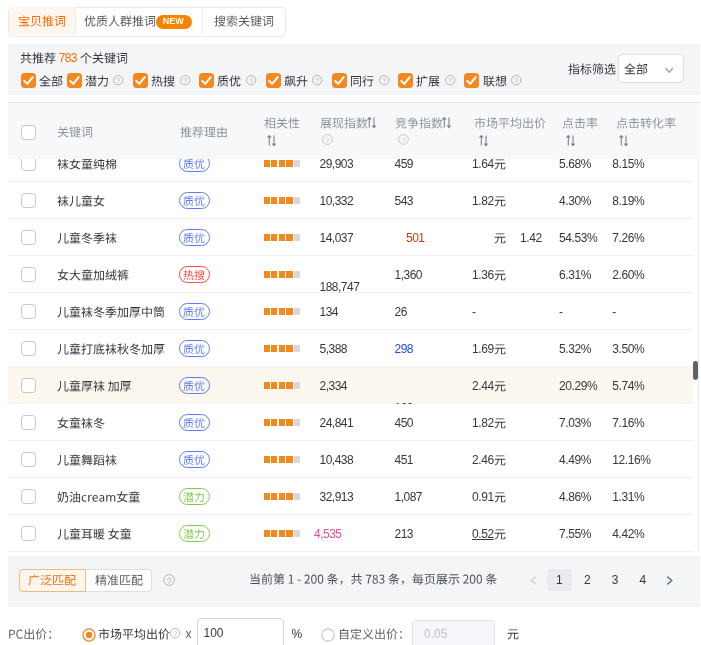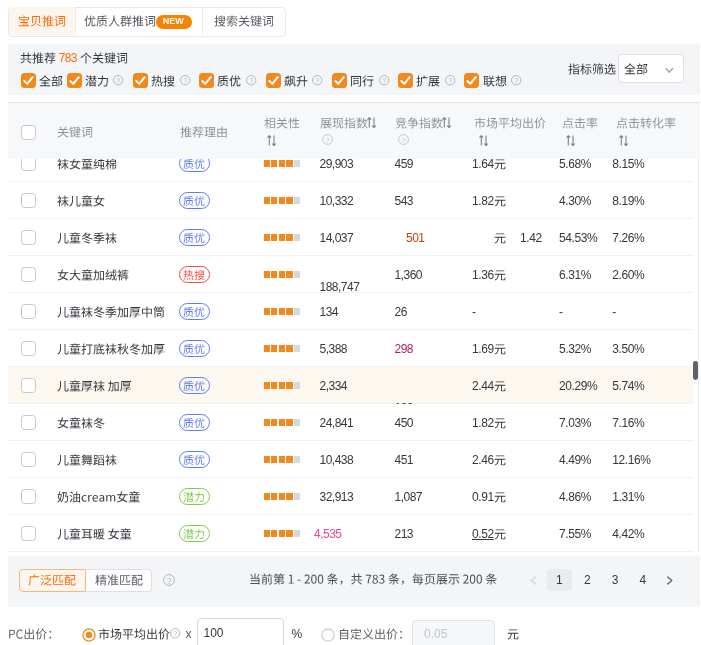--- a/index.html
+++ b/index.html
@@ -594,21 +594,21 @@
         <use href="#g8d28" x="0"></use>
         <use href="#g4f18" x="1000"></use>
       </g>
     </svg>
     <div style="position:absolute;left:255.5px;top:186.3px;width:6.4px;height:6.4px;background:#f2891f;"></div>
     <div style="position:absolute;left:263.1px;top:186.3px;width:6.4px;height:6.4px;background:#f2891f;"></div>
     <div style="position:absolute;left:270.7px;top:186.3px;width:6.4px;height:6.4px;background:#f2891f;"></div>
     <div style="position:absolute;left:278.2px;top:186.3px;width:6.4px;height:6.4px;background:#f2891f;"></div>
     <div style="position:absolute;left:285.8px;top:186.3px;width:6.4px;height:6.4px;background:#d6d8db;"></div>
     <div style="position:absolute;left:311.5px;top:181.5px;font:normal 12px 'Liberation Sans',sans-serif;line-height:16px;color:#34383e;white-space:nowrap;letter-spacing:-0.50px;">5,388</div>
-    <div style="position:absolute;left:386.5px;top:181.5px;font:normal 12px 'Liberation Sans',sans-serif;line-height:16px;color:#be185d;white-space:nowrap;letter-spacing:-0.50px;">298</div>
+    <div style="position:absolute;left:386.5px;top:181.5px;font:normal 12px 'Liberation Sans',sans-serif;line-height:16px;color:#1d4ed8;white-space:nowrap;letter-spacing:-0.50px;">298</div>
     <div style="position:absolute;left:464.0px;top:181.5px;font:normal 12px 'Liberation Sans',sans-serif;line-height:16px;color:#34383e;white-space:nowrap;letter-spacing:-0.40px;">1.69</div>
     <svg class="t" style="left:486.2px;top:189.5px;">
       <g transform="translate(0,4.56) scale(0.012000,-0.012000)" fill="#34383e">
         <use href="#g5143" x="0"></use>
       </g>
     </svg>
     <div style="position:absolute;left:551.0px;top:181.5px;font:normal 12px 'Liberation Sans',sans-serif;line-height:16px;color:#34383e;white-space:nowrap;letter-spacing:-0.40px;">5.32%</div>
     <div style="position:absolute;left:604.3px;top:181.5px;font:normal 12px 'Liberation Sans',sans-serif;line-height:16px;color:#34383e;white-space:nowrap;letter-spacing:-0.40px;">3.50%</div>
     <div style="position:absolute;left:0.0px;top:208.0px;width:684.8px;height:37.0px;background:#fdf8ef;"></div>
     <div style="position:absolute;left:0.0px;top:244.0px;width:684.5px;height:1.0px;background:#f0f1f3;"></div>

